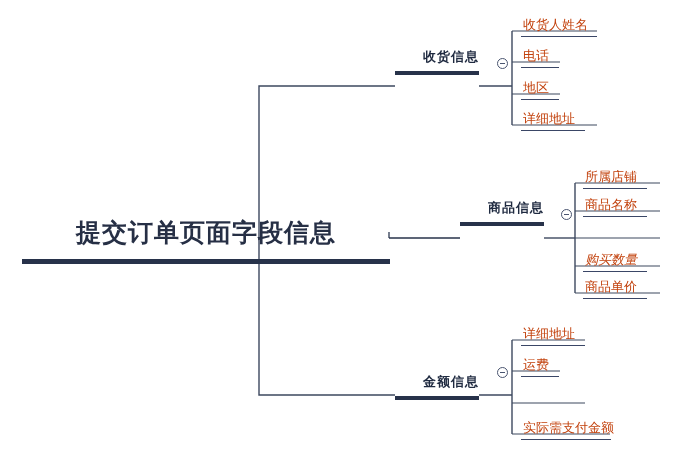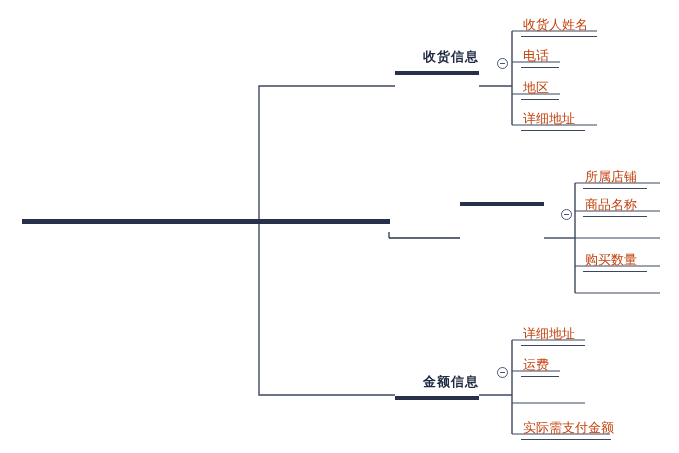--- a/index.html
+++ b/index.html
@@ -150,20 +150,21 @@
 
     <path d="M479,395 L512,395" fill="none" stroke="#3d485f" stroke-width="1.4"></path>
     <path d="M512,340 L512,434" fill="none" stroke="#3d485f" stroke-width="1.4"></path>
     <path d="M512,340 L585,340" fill="none" stroke="#3d485f" stroke-width="1.2"></path>
     <path d="M512,371 L560,371" fill="none" stroke="#3d485f" stroke-width="1.2"></path>
     <path d="M512,403 L585,403" fill="none" stroke="#3d485f" stroke-width="1.2"></path>
     <path d="M512,434 L610,434" fill="none" stroke="#3d485f" stroke-width="1.2"></path>
   </svg>
 
   <div class="root-node">
+    <div class="root-title">提交订单页面字段信息</div>
     <div class="root-underline"></div>
   </div>
 
   <div class="branch-node branch-1">
     <div class="branch-label">收货信息</div>
     <div class="branch-underline"></div>
   </div>
   <div class="toggle toggle-1"></div>
 
   <div class="leaf-node" style="left:521px; top:15px;">
@@ -177,34 +178,39 @@
   <div class="leaf-node" style="left:521px; top:78px;">
     <div class="leaf-text">地区</div>
     <div class="leaf-underline" style="width:38px;"></div>
   </div>
   <div class="leaf-node" style="left:521px; top:109px;">
     <div class="leaf-text">详细地址</div>
     <div class="leaf-underline" style="width:64px;"></div>
   </div>
 
   <div class="branch-node branch-2">
+    <div class="branch-label">商品信息</div>
     <div class="branch-underline"></div>
   </div>
   <div class="toggle toggle-2"></div>
 
   <div class="leaf-node" style="left:583px; top:167px;">
     <div class="leaf-text">所属店铺</div>
     <div class="leaf-underline" style="width:64px;"></div>
   </div>
   <div class="leaf-node" style="left:583px; top:195px;">
     <div class="leaf-text">商品名称</div>
     <div class="leaf-underline" style="width:64px;"></div>
   </div>
-  <div class="leaf-node" style="left:583px; top:250px;">
+  <div class="leaf-node" style="left:583px; top:250px;font-style:italic;">
     <div class="leaf-text">购买数量</div>
+    <div class="leaf-underline" style="width:64px;"></div>
+  </div>
+  <div class="leaf-node" style="left:583px; top:277px;">
+    <div class="leaf-text">商品单价</div>
     <div class="leaf-underline" style="width:64px;"></div>
   </div>
 
   <div class="branch-node branch-3">
     <div class="branch-label">金额信息</div>
     <div class="branch-underline"></div>
   </div>
   <div class="toggle toggle-3"></div>
 
   <div class="leaf-node" style="left:521px; top:324px;">

